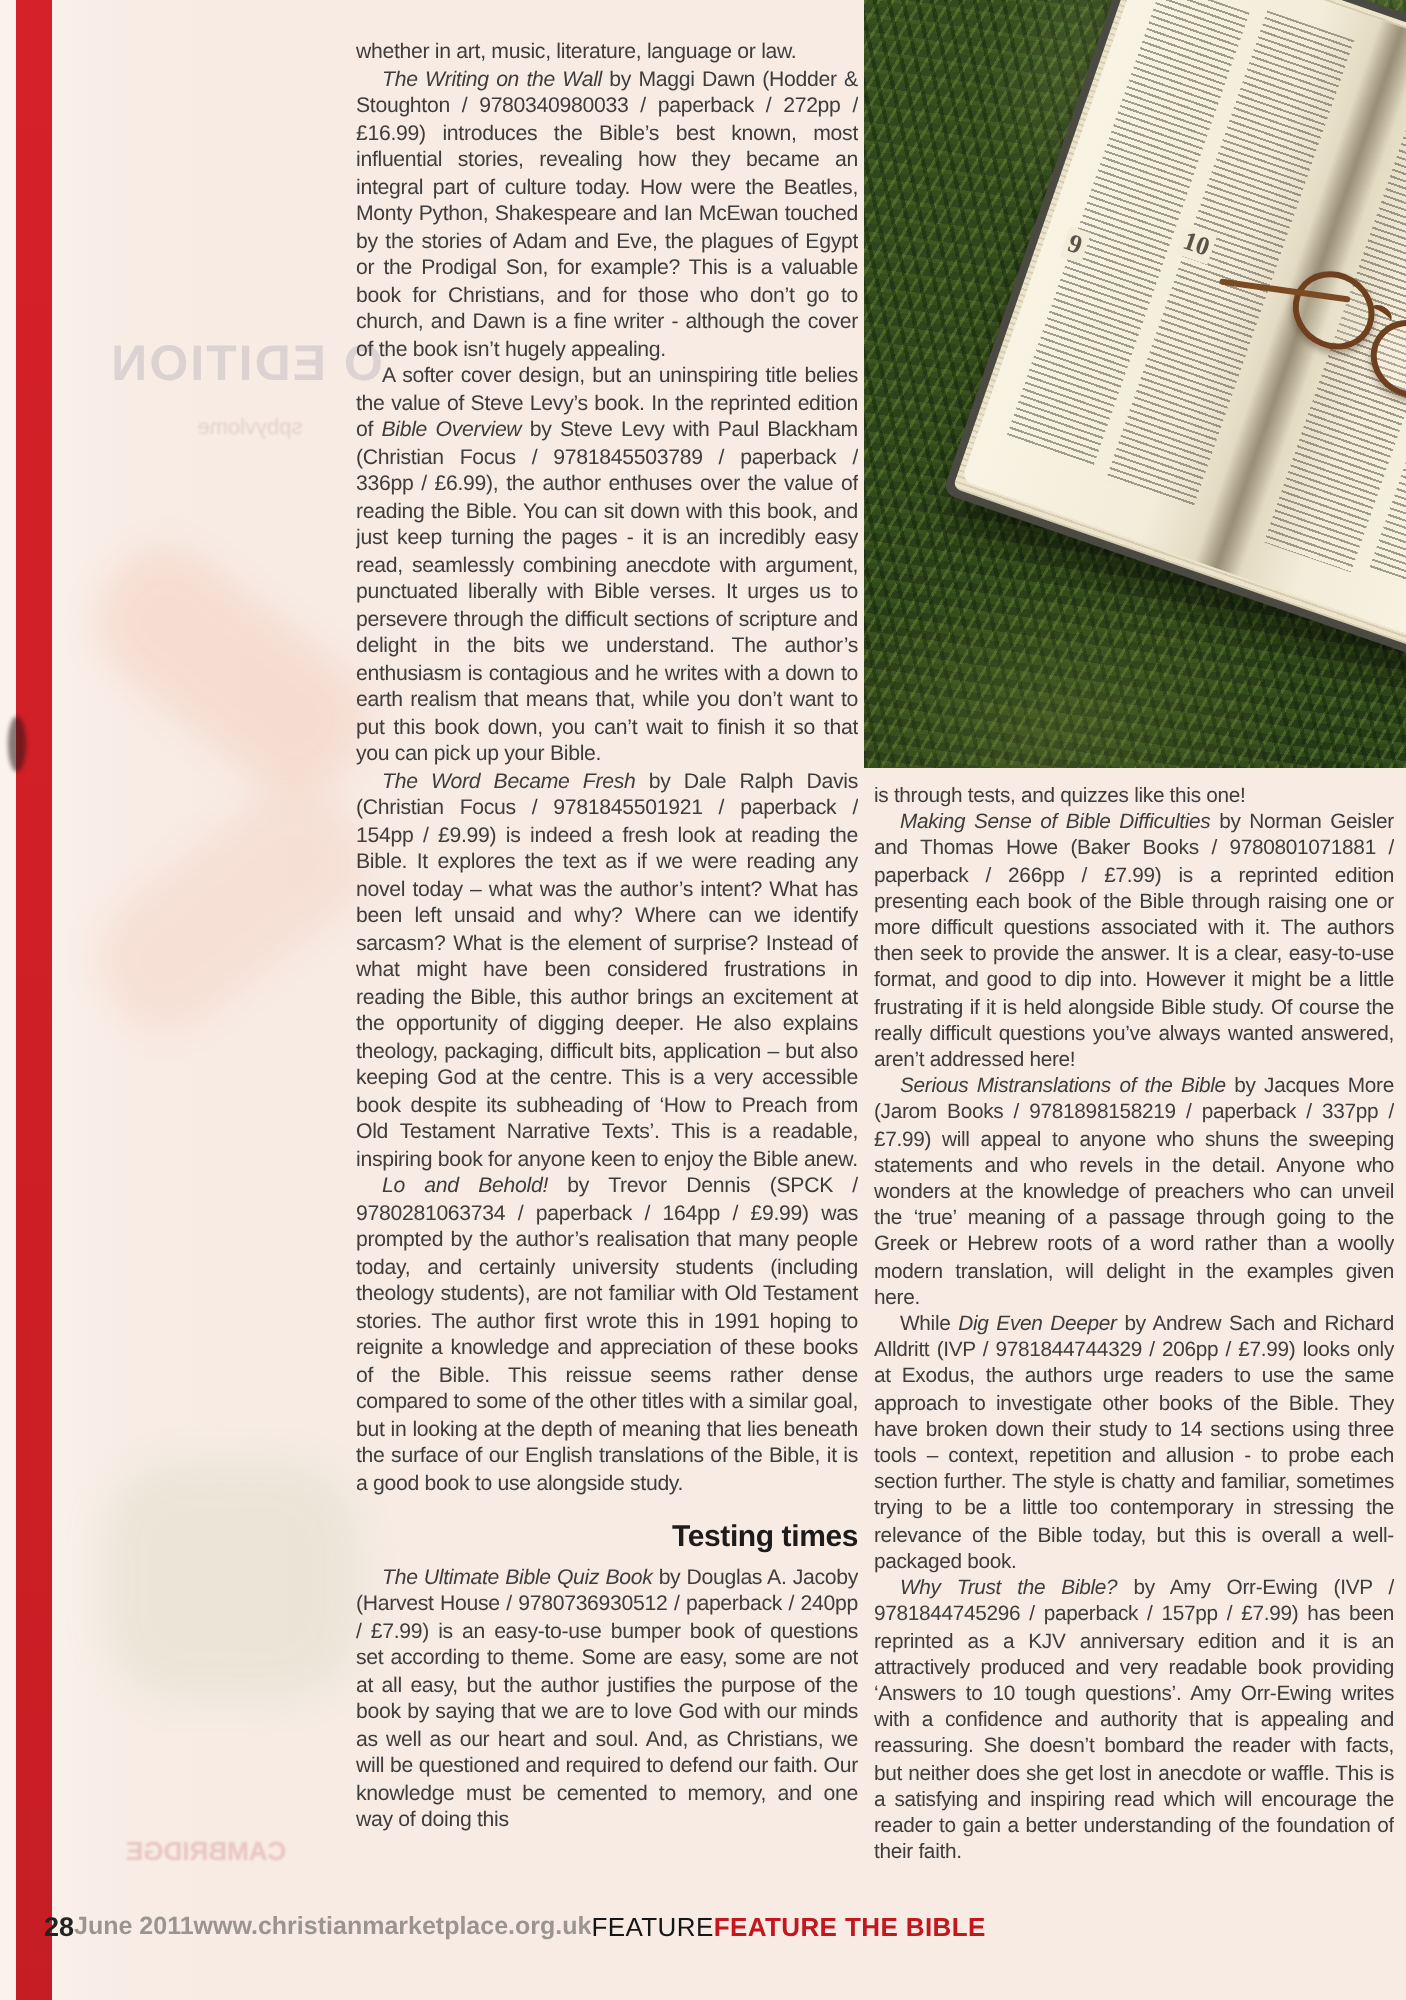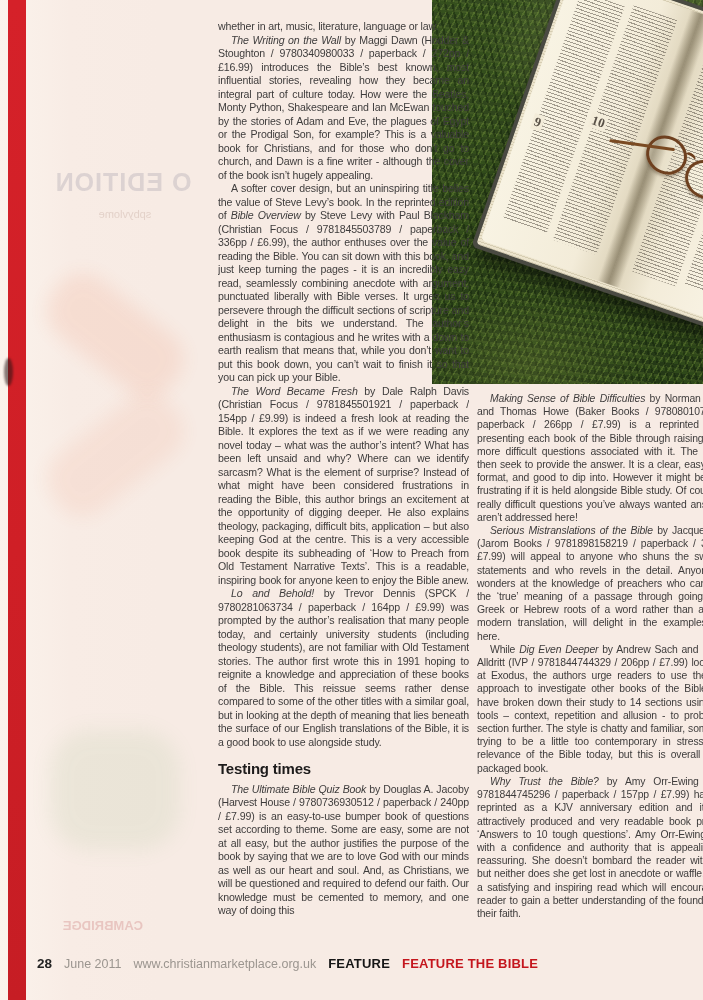--- a/index.html
+++ b/index.html
@@ -58,29 +58,28 @@
     font-size:21px;line-height:29px;letter-spacing:-.2px;
     color:#c81f25;text-align:right;
   }
   
   .col{
     position:absolute;
     color:#3e3c3c;
     text-align:justify;
     letter-spacing:-.15px;
     overflow:hidden;
-    margin-left:40px;
   }
   .col p{margin:0;}
   .col p.indent{text-indent:13px;}
   .col1{left:178px;top:20px;width:251px;height:942px;font-size:10.6px;line-height:13.5px;}
   .col2{left:437px;top:392px;width:260px;height:572px;font-size:10.4px;line-height:13.2px;}
   .section-heading{
     font-size:15px;font-weight:bold;color:#1d1b1b;
-    letter-spacing:-.2px;text-align:left;
+    letter-spacing:-.2px;text-align:right;
     margin:13px 0 7px 0;
   }
   
   .photo{
     position:absolute;left:432px;top:0;width:271px;height:384px;
     overflow:hidden;background:#2e451c;
   }
   .grass{
     position:absolute;inset:0;
     background:
@@ -153,27 +152,26 @@
     position:absolute;left:36px;top:4px;width:12px;height:6px;
     border-top:3px solid #6e401f;border-radius:50% 50% 0 0;
   }
   .g-arm{
     position:absolute;left:-38px;top:22px;width:66px;height:3px;
     background:#7a4a22;transform:rotate(-24deg);border-radius:2px;
   }
   
   .footer{
     position:absolute;left:22px;top:956px;width:660px;
-    display:flex;align-items:center;gap:12px;
+    display:flex;align-items:flex-start;gap:0;
     white-space:nowrap;
-    margin-left:15px;
   }
   .footer .pnum{font-weight:bold;font-size:13.5px;color:#232323;}
-  .footer .gray{font-size:12.5px;color:#9b958f;}
-  .footer .feat{font-weight:bold;font-size:13px;color:#161616;letter-spacing:.2px;}
+  .footer .gray{font-size:12.5px;color:#9b958f;font-weight:bold;}
+  .footer .feat{font-weight:normal;font-size:13px;color:#161616;letter-spacing:.2px;}
   .footer .ftitle{font-weight:bold;font-size:13px;color:#c4161d;letter-spacing:.2px;}
 </style>
 </head>
 <body>
 
 <div class="page">
 
   <div class="red-bar">
     <div class="smudge"></div>
   </div>
@@ -214,20 +212,21 @@
     <p>whether in art, music, literature, language or law.</p>
     <p class="indent"><i>The Writing on the Wall</i> by Maggi Dawn (Hodder &amp; Stoughton / 9780340980033 / paperback / 272pp / £16.99) introduces the Bible’s best known, most influential stories, revealing how they became an integral part of culture today. How were the Beatles, Monty Python, Shakespeare and Ian McEwan touched by the stories of Adam and Eve, the plagues of Egypt or the Prodigal Son, for example? This is a valuable book for Christians, and for those who don’t go to church, and Dawn is a fine writer - although the cover of the book isn’t hugely appealing.</p>
     <p class="indent">A softer cover design, but an uninspiring title belies the value of Steve Levy’s book. In the reprinted edition of <i>Bible Overview</i> by Steve Levy with Paul Blackham (Christian Focus / 9781845503789 / paperback / 336pp / £6.99), the author enthuses over the value of reading the Bible. You can sit down with this book, and just keep turning the pages - it is an incredibly easy read, seamlessly combining anecdote with argument, punctuated liberally with Bible verses. It urges us to persevere through the difficult sections of scripture and delight in the bits we understand. The author’s enthusiasm is contagious and he writes with a down to earth realism that means that, while you don’t want to put this book down, you can’t wait to finish it so that you can pick up your Bible.</p>
     <p class="indent"><i>The Word Became Fresh</i> by Dale Ralph Davis (Christian Focus / 9781845501921 / paperback / 154pp / £9.99) is indeed a fresh look at reading the Bible. It explores the text as if we were reading any novel today – what was the author’s intent? What has been left unsaid and why? Where can we identify sarcasm? What is the element of surprise? Instead of what might have been considered frustrations in reading the Bible, this author brings an excitement at the opportunity of digging deeper. He also explains theology, packaging, difficult bits, application – but also keeping God at the centre. This is a very accessible book despite its subheading of ‘How to Preach from Old Testament Narrative Texts’. This is a readable, inspiring book for anyone keen to enjoy the Bible anew.</p>
     <p class="indent"><i>Lo and Behold!</i> by Trevor Dennis (SPCK / 9780281063734 / paperback / 164pp / £9.99) was prompted by the author’s realisation that many people today, and certainly university students (including theology students), are not familiar with Old Testament stories. The author first wrote this in 1991 hoping to reignite a knowledge and appreciation of these books of the Bible. This reissue seems rather dense compared to some of the other titles with a similar goal, but in looking at the depth of meaning that lies beneath the surface of our English translations of the Bible, it is a good book to use alongside study.</p>
     <h2 class="section-heading">Testing times</h2>
     <p class="indent"><i>The Ultimate Bible Quiz Book</i> by Douglas A. Jacoby (Harvest House / 9780736930512 / paperback / 240pp / £7.99) is an easy-to-use bumper book of questions set according to theme. Some are easy, some are not at all easy, but the author justifies the purpose of the book by saying that we are to love God with our minds as well as our heart and soul. And, as Christians, we will be questioned and required to defend our faith. Our knowledge must be cemented to memory, and one way of doing this</p>
   </div>
 
   <div class="col col2">
+    <p>is through tests, and quizzes like this one!</p>
     <p class="indent"><i>Making Sense of Bible Difficulties</i> by Norman Geisler and Thomas Howe (Baker Books / 9780801071881 / paperback / 266pp / £7.99) is a reprinted edition presenting each book of the Bible through raising one or more difficult questions associated with it. The authors then seek to provide the answer. It is a clear, easy-to-use format, and good to dip into. However it might be a little frustrating if it is held alongside Bible study. Of course the really difficult questions you’ve always wanted answered, aren’t addressed here!</p>
     <p class="indent"><i>Serious Mistranslations of the Bible</i> by Jacques More (Jarom Books / 9781898158219 / paperback / 337pp / £7.99) will appeal to anyone who shuns the sweeping statements and who revels in the detail. Anyone who wonders at the knowledge of preachers who can unveil the ‘true’ meaning of a passage through going to the Greek or Hebrew roots of a word rather than a woolly modern translation, will delight in the examples given here.</p>
     <p class="indent">While <i>Dig Even Deeper</i> by Andrew Sach and Richard Alldritt (IVP / 9781844744329 / 206pp / £7.99) looks only at Exodus, the authors urge readers to use the same approach to investigate other books of the Bible. They have broken down their study to 14 sections using three tools – context, repetition and allusion - to probe each section further. The style is chatty and familiar, sometimes trying to be a little too contemporary in stressing the relevance of the Bible today, but this is overall a well-packaged book.</p>
     <p class="indent"><i>Why Trust the Bible?</i> by Amy Orr-Ewing (IVP / 9781844745296 / paperback / 157pp / £7.99) has been reprinted as a KJV anniversary edition and it is an attractively produced and very readable book providing ‘Answers to 10 tough questions’. Amy Orr-Ewing writes with a confidence and authority that is appealing and reassuring. She doesn’t bombard the reader with facts, but neither does she get lost in anecdote or waffle. This is a satisfying and inspiring read which will encourage the reader to gain a better understanding of the foundation of their faith.</p>
   </div>
 
   <div class="footer">
     <span class="pnum">28</span>
     <span class="gray">June 2011</span>
     <span class="gray">www.christianmarketplace.org.uk</span>

